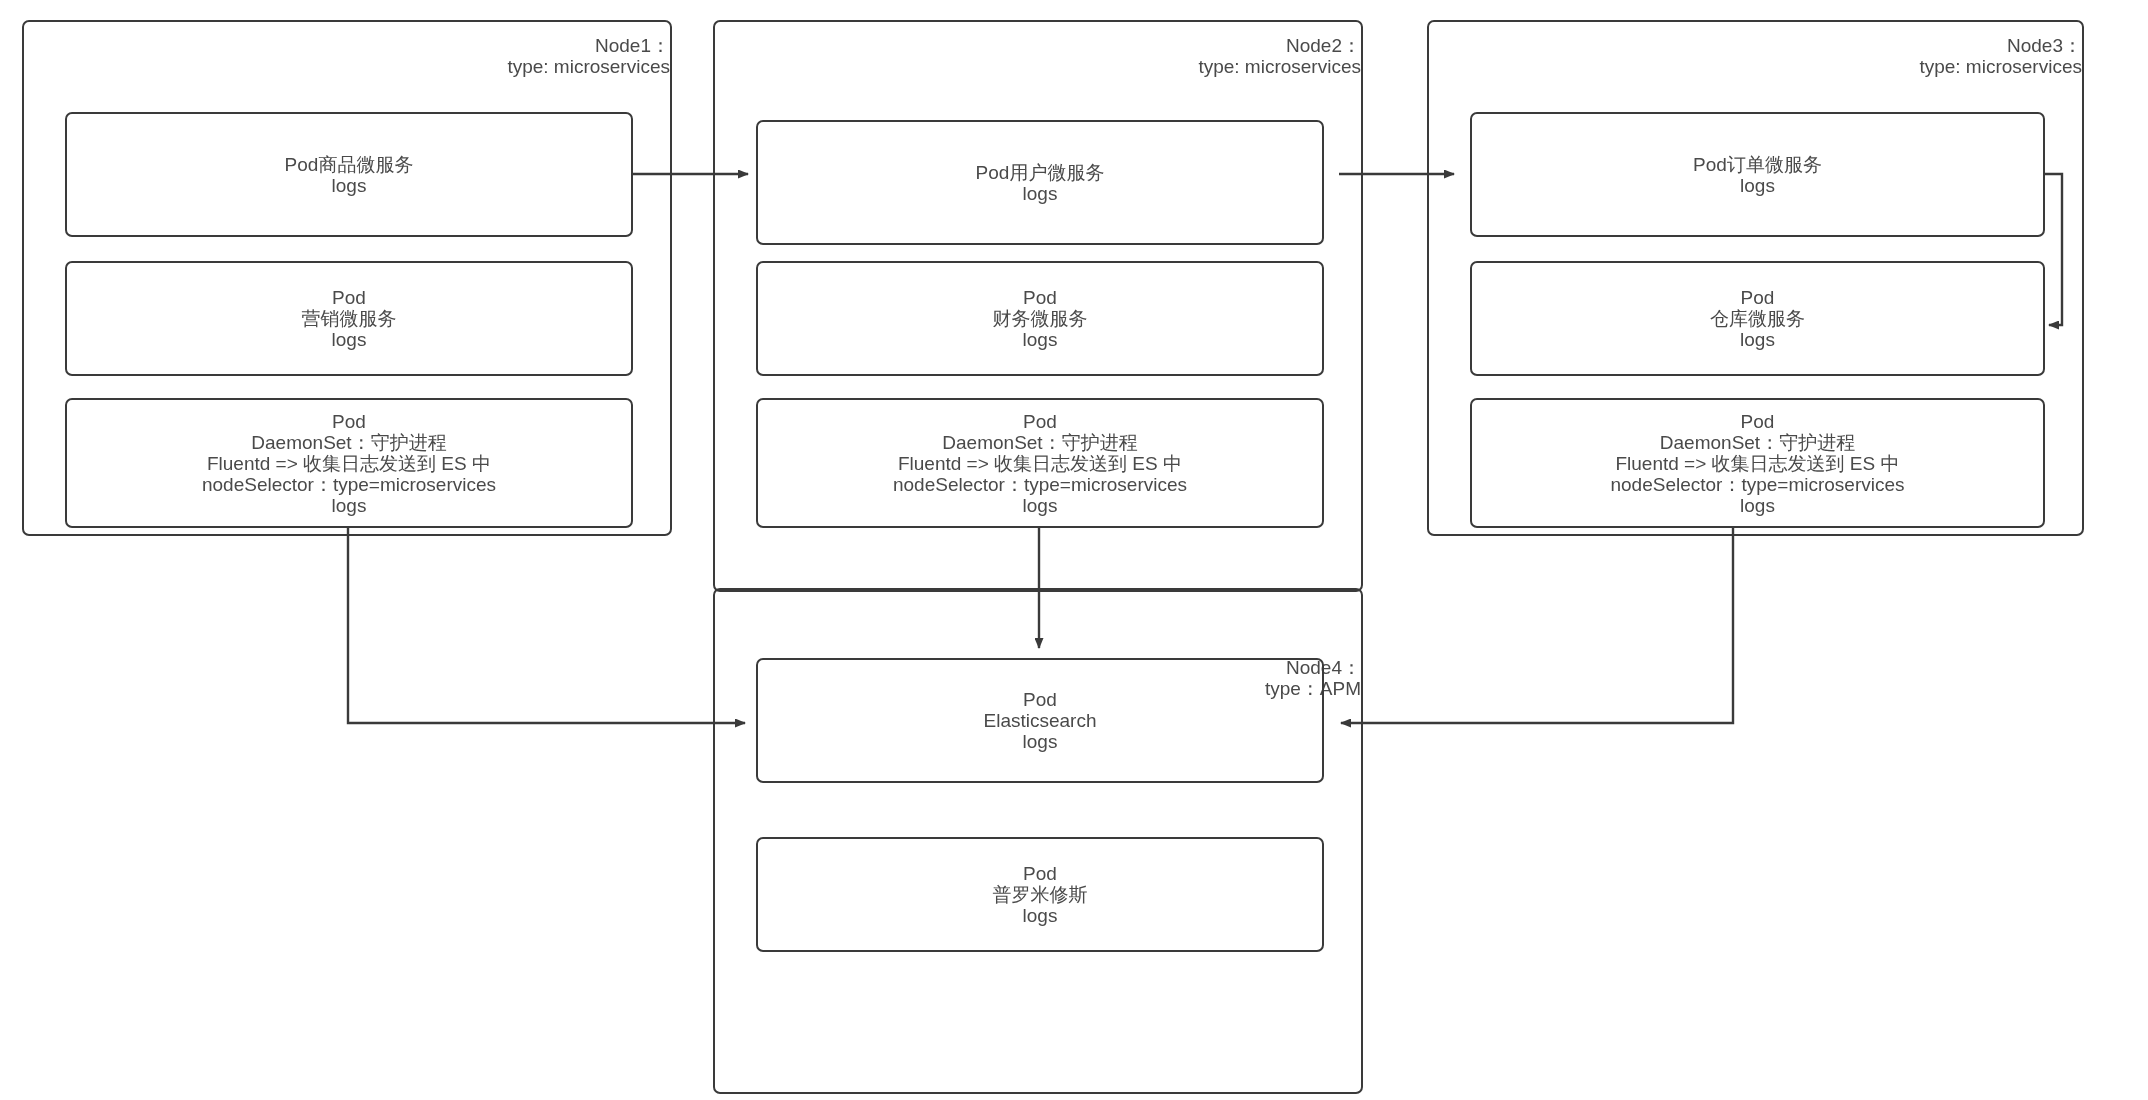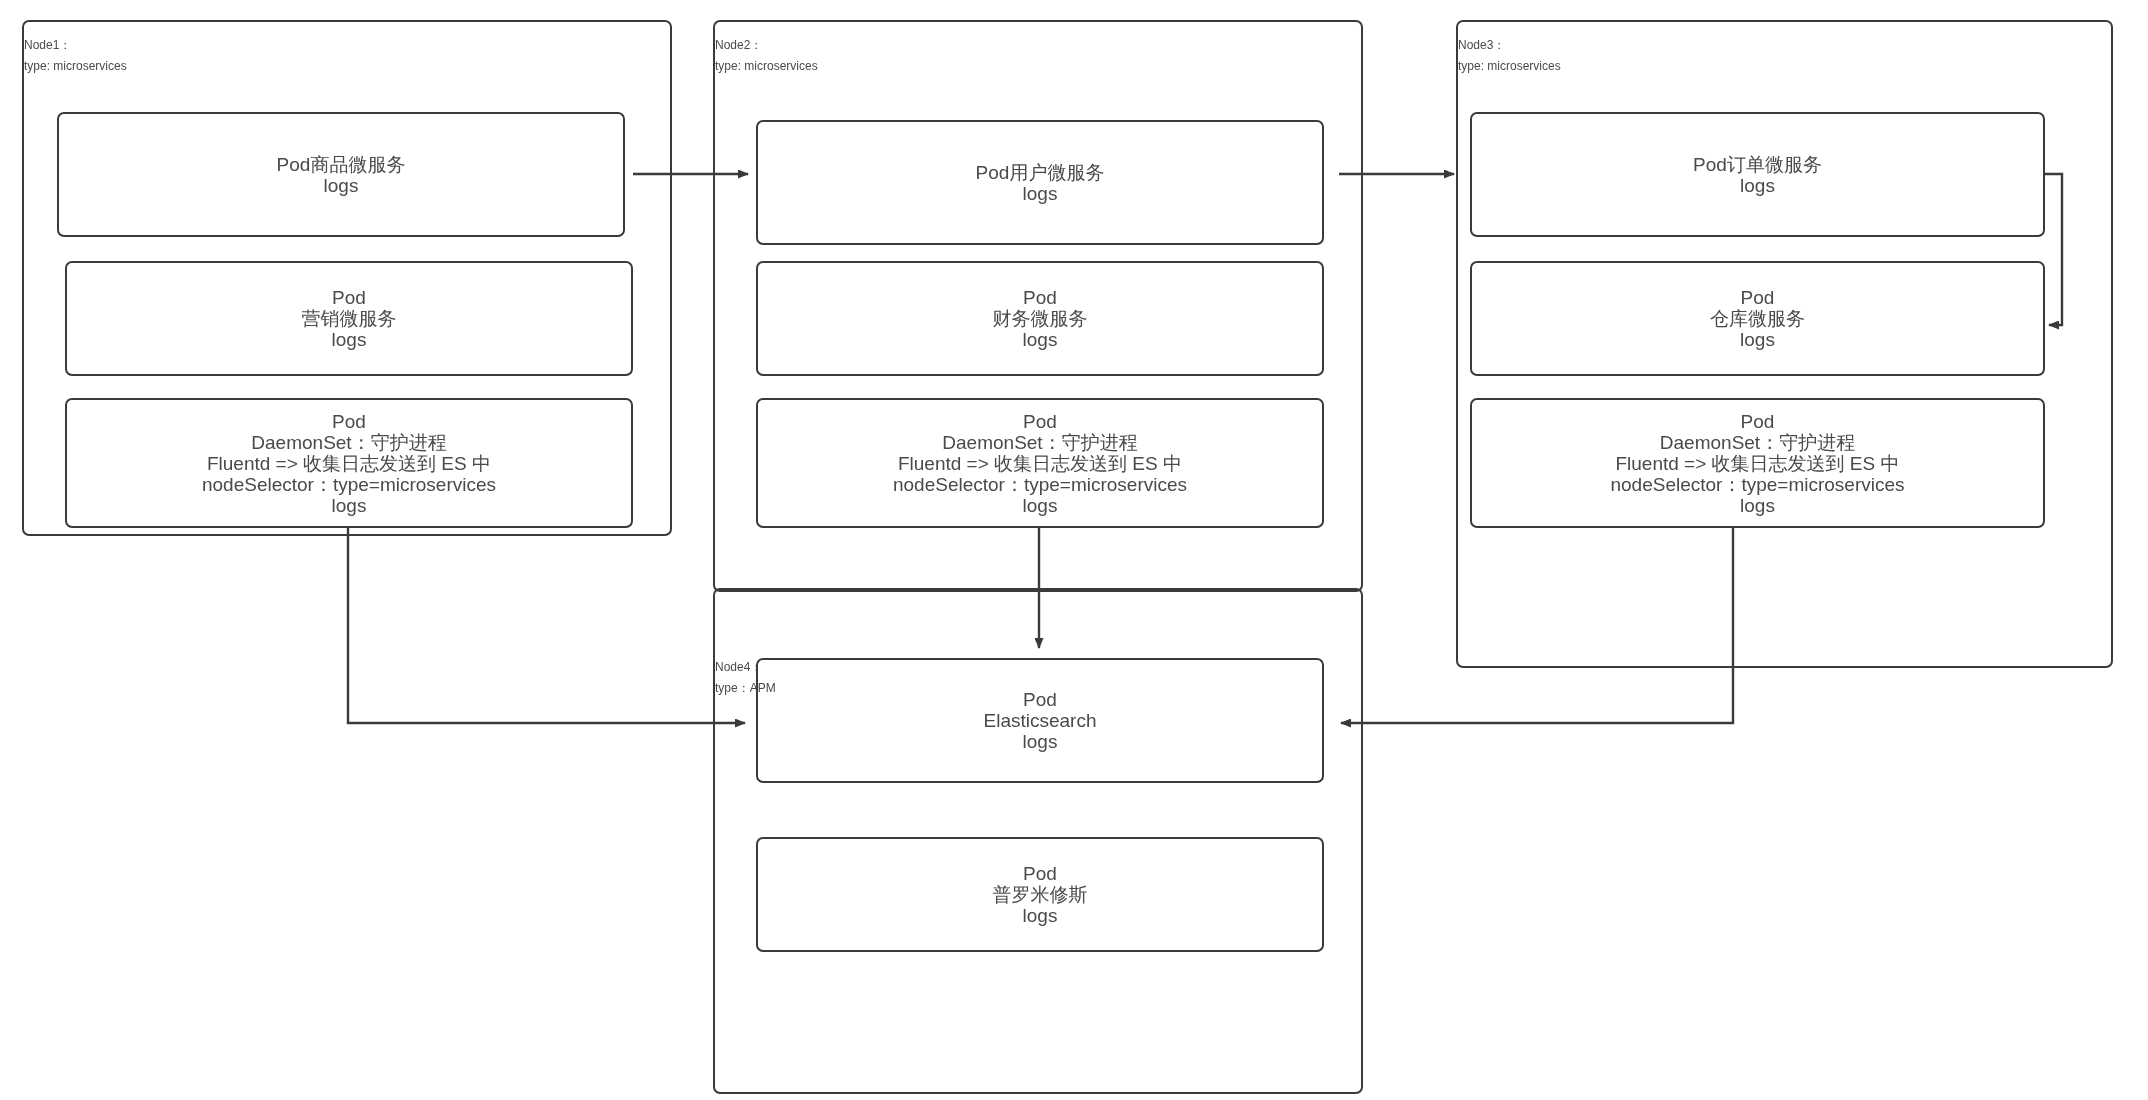--- a/index.html
+++ b/index.html
@@ -27,23 +27,23 @@
     position: absolute;
     border: 2px solid #3a3a3a;
     border-radius: 7px;
     background: transparent;
     box-sizing: border-box;
   }
   .node-title {
     position: absolute;
     left: 0;
     right: 0;
-    text-align: left;
+    text-align: right;
     color: #4a4a4a;
-    font-size: 12px;
+    font-size: 19px;
     line-height: 21px;
     white-space: pre-line;
   }
   .pod-box {
     position: absolute;
     border: 2px solid #3a3a3a;
     border-radius: 7px;
     background: transparent;
     box-sizing: border-box;
     display: flex;
@@ -80,21 +80,21 @@
 
     <path d="M 1039 528 L 1039 648" fill="none" stroke="#3a3a3a" stroke-width="2.4" marker-end="url(#arrowhead)"></path>
 
     <path d="M 1733 528 L 1733 723 L 1341 723" fill="none" stroke="#3a3a3a" stroke-width="2.4" marker-end="url(#arrowhead)"></path>
   </svg>
 
   <div class="node-box" style="left:22px; top:20px; width:650px; height:516px;">
     <div class="node-title" style="top:13px;">Node1：
 type: microservices</div>
   </div>
-  <div class="pod-box" style="left:57px; top:112px; width:568px; height:125px;justify-content:center;">
+  <div class="pod-box" style="left:65px; top:112px; width:568px; height:125px;justify-content:center;">
     <div class="pod-label">Pod商品微服务
 logs</div>
   </div>
   <div class="pod-box" style="left:65px; top:261px; width:568px; height:115px;">
     <div class="pod-label">Pod
 营销微服务
 logs</div>
   </div>
   <div class="pod-box" style="left:65px; top:398px; width:568px; height:130px;">
     <div class="pod-label">Pod
@@ -118,21 +118,21 @@
 logs</div>
   </div>
   <div class="pod-box" style="left:756px; top:398px; width:568px; height:130px;">
     <div class="pod-label">Pod
 DaemonSet：守护进程
 Fluentd =&gt; 收集日志发送到 ES 中
 nodeSelector：type=microservices
 logs</div>
   </div>
 
-  <div class="node-box" style="left:1427px; top:20px; width:657px; height:648px;margin-left:29px;">
+  <div class="node-box" style="left:1427px; top:20px; width:657px; height:516px;">
     <div class="node-title" style="top:13px;">Node3：
 type: microservices</div>
   </div>
   <div class="pod-box" style="left:1470px; top:112px; width:575px; height:125px;border-radius:7px;">
     <div class="pod-label">Pod订单微服务
 logs</div>
   </div>
   <div class="pod-box" style="left:1470px; top:261px; width:575px; height:115px;">
     <div class="pod-label">Pod
 仓库微服务

